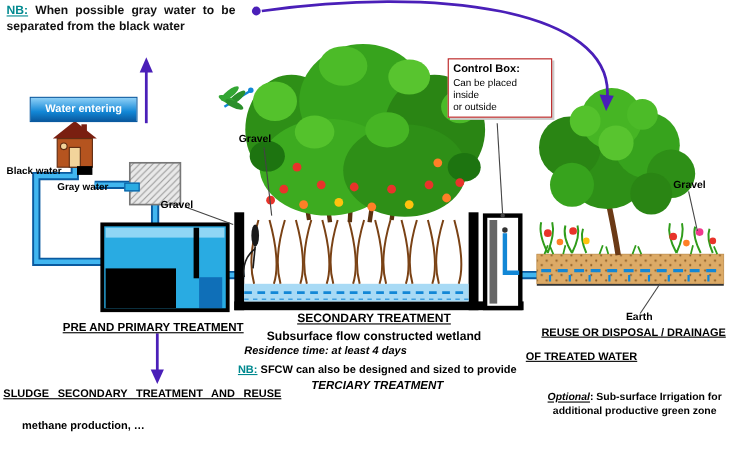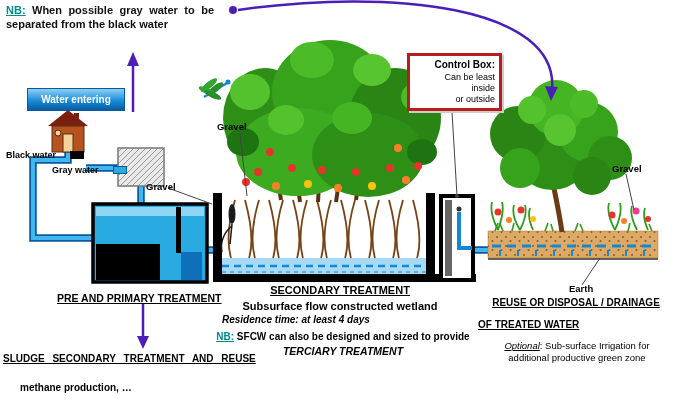--- a/index.html
+++ b/index.html
@@ -13,31 +13,31 @@
 .chip-label{display:flex;align-items:center;gap:14px;font-size:9px;font-weight:bold}
 .black-water{left:6px;top:150px}
 .gray-water{left:52px;top:165px}
 .chip{width:14px;height:8px;display:inline-block}
 .chip.black{background:#000}
 .chip.blue{background:#29abe2;border:1px solid #0a5aa0}
 .filter-label{left:146px;top:181px;font-size:9.5px;font-weight:bold}
 .gravel-left{left:217px;top:121px;font-size:9.5px;font-weight:bold}
 .gravel-right{left:612px;top:163px;font-size:9.5px;font-weight:bold}
 .earth-label{left:569px;top:283px;font-size:9.5px;font-weight:bold}
-.control-box{left:407px;top:53px;width:95px;background:#fff;border:3px solid #b91c1c;box-shadow:2px 2px 0 #ccc;padding:3px 4px;font-size:9px;text-align:right;line-height:1.25}
+.control-box{left:407px;top:53px;width:95px;background:#fff;border:1px solid #b91c1c;box-shadow:2px 2px 0 #ccc;padding:3px 4px;font-size:9px;text-align:left;line-height:1.25}
 .control-box .title{font-weight:bold;font-size:10px}
 .primary-title{left:57px;top:292px;font-size:10.5px;font-weight:bold;text-decoration:underline}
 .sec-title{left:240px;top:284px;width:200px;text-align:center;font-size:11px;font-weight:bold;text-decoration:underline}
 .sec-sub{left:222px;top:300px;width:236px;text-align:center;font-size:11px;font-weight:bold}
 .sec-res{left:222px;top:314px;width:236px;text-align:left;font-size:10px;font-weight:bold;font-style:italic}
 .sfcw-note{left:198px;top:331px;width:290px;text-align:center;font-size:10px;font-weight:bold}
 .sfcw-emph{left:198px;top:345px;width:290px;text-align:center;font-size:10.5px;font-weight:bold;font-style:italic}
 .reuse1{left:478px;top:297px;width:196px;text-align:center;font-size:10px;font-weight:bold;text-decoration:underline}
 .reuse2{left:478px;top:319px;width:196px;text-align:left;font-size:10px;font-weight:bold;text-decoration:underline}
-.optional{left:484px;top:340px;width:186px;text-align:center;font-size:9.5px;font-weight:normal;line-height:1.3}
+.optional{left:484px;top:356px;width:186px;text-align:center;font-size:9.5px;font-weight:bold;line-height:1.3}
 .optional .opt{font-style:italic;text-decoration:underline}
 .sludge-title{left:3px;top:353px;font-size:10px;font-weight:bold;text-decoration:underline;word-spacing:5px;white-space:nowrap}
 .sludge-line1{left:20px;top:368px;font-size:10px;font-weight:bold}
 .sludge-line2{left:20px;top:382px;font-size:10px;font-weight:bold}
 </style>
 </head>
 <body>
 
 <div class="canvas">
 
@@ -217,21 +217,21 @@
   <span class="chip blue"></span>
 </div>
 
 <div class="abs filter-label">Gravel</div>
 <div class="abs gravel-left">Gravel</div>
 <div class="abs gravel-right">Gravel</div>
 <div class="abs earth-label">Earth</div>
 
 <div class="abs control-box">
   <div class="title">Control Box:</div>
-  <div>Can be least</div>
+  <div>Can be placed</div>
   <div>inside</div>
   <div>or outside</div>
 </div>
 
 <div class="abs primary-title">PRE AND PRIMARY TREATMENT</div>
 
 <div class="abs sec-title">SECONDARY TREATMENT</div>
 <div class="abs sec-sub">Subsurface flow constructed wetland</div>
 <div class="abs sec-res">Residence time: at least 4 days</div>
 

